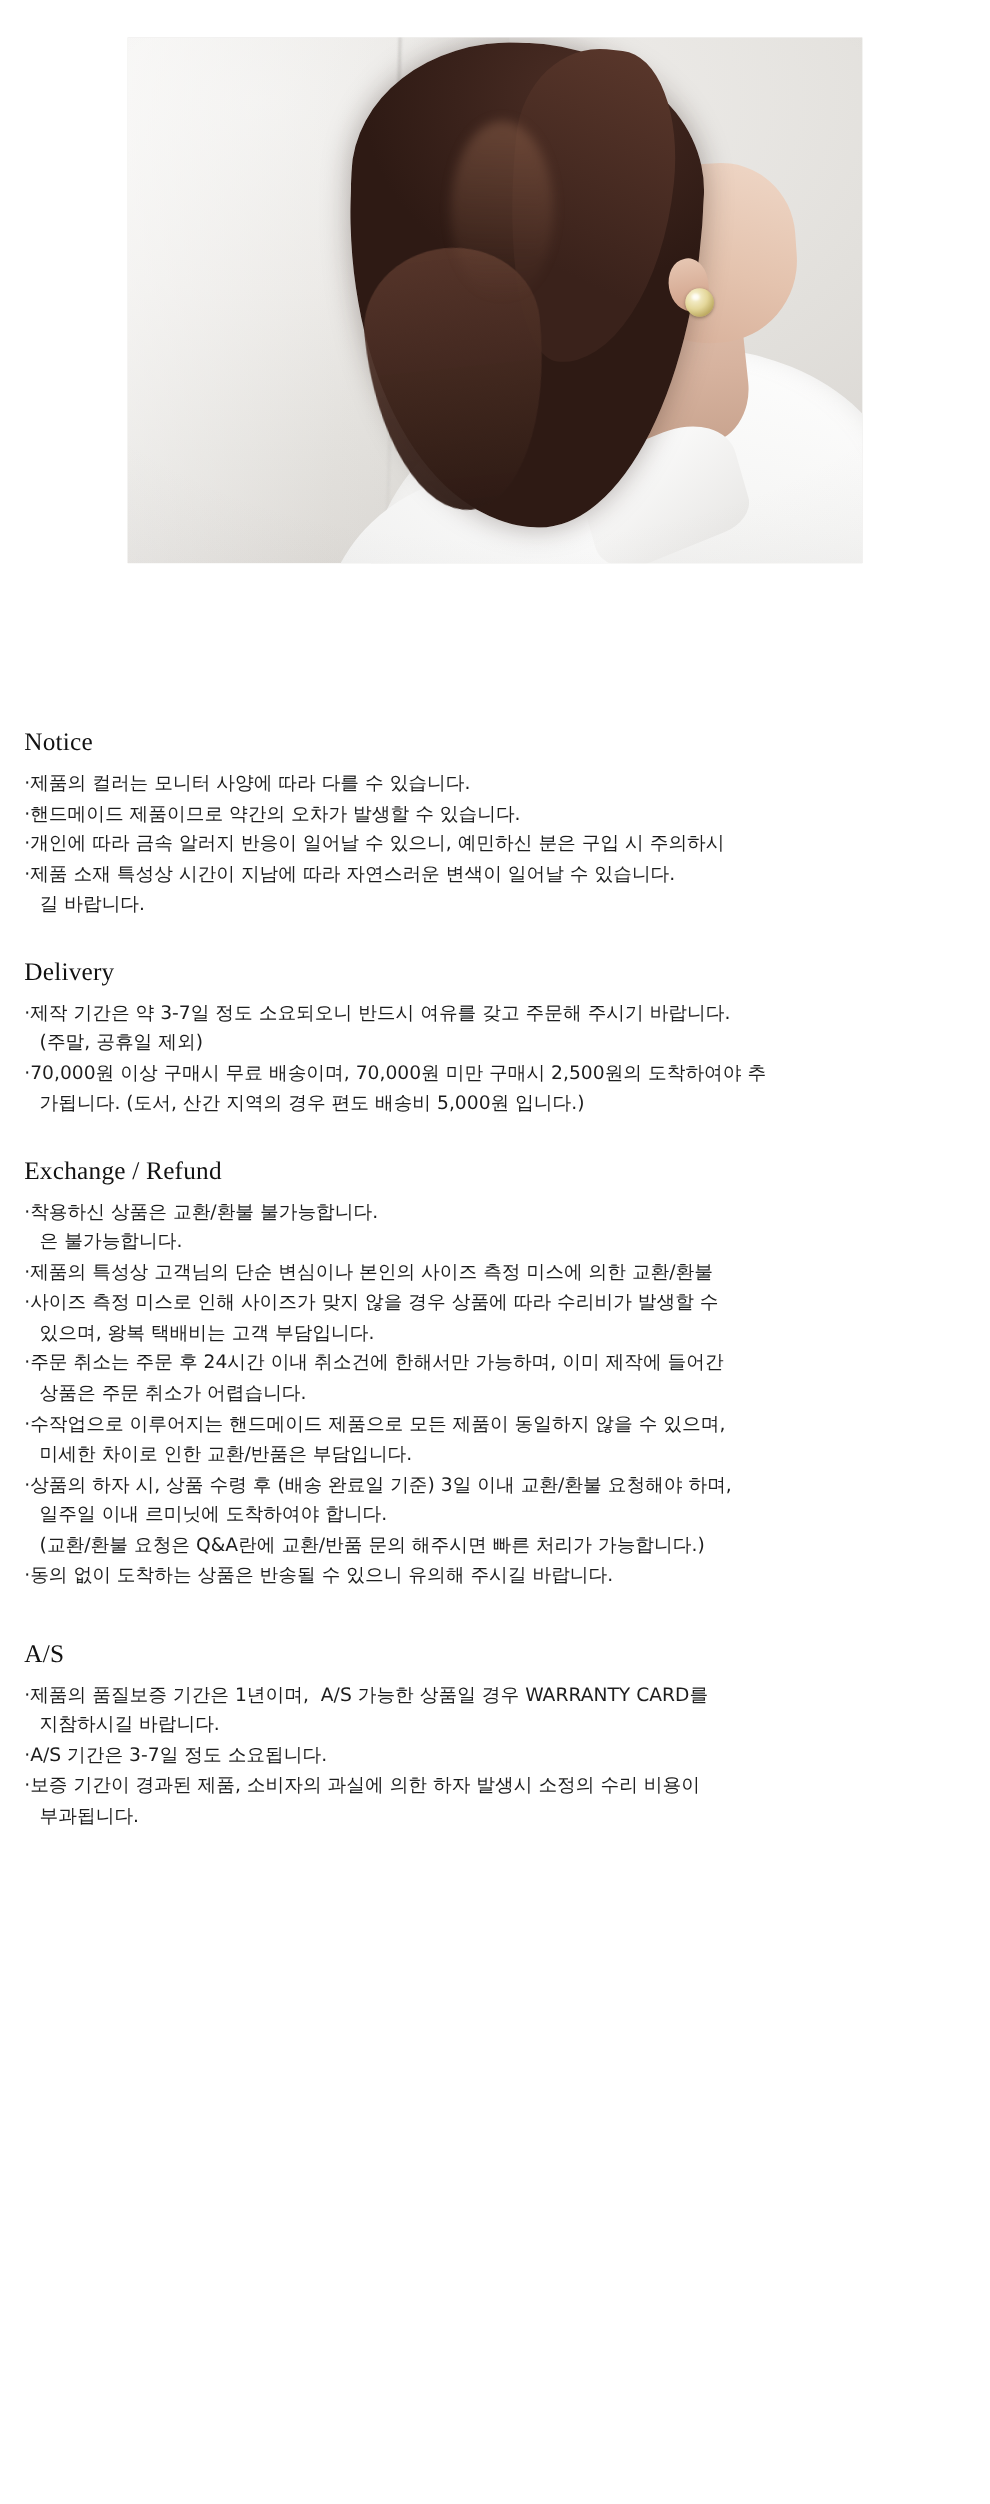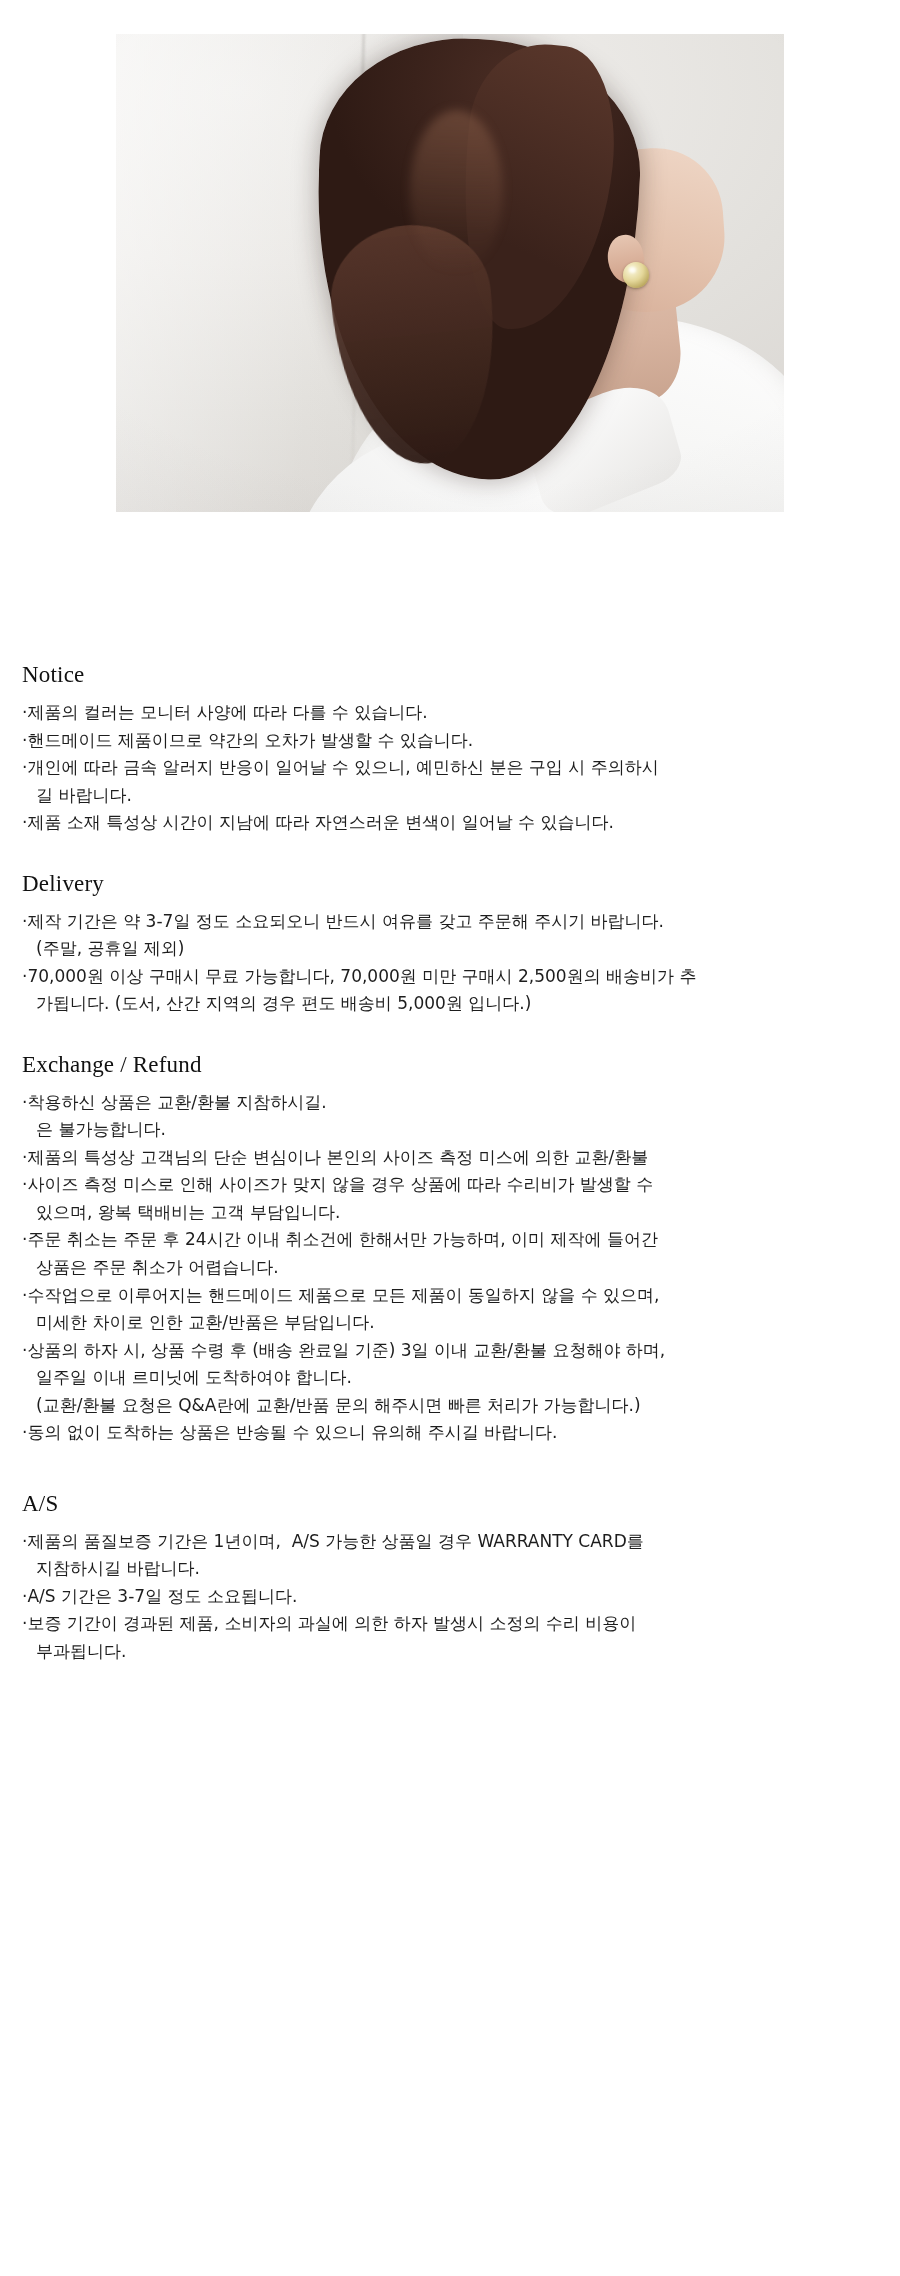--- a/index.html
+++ b/index.html
@@ -255,43 +255,43 @@
   <div class="spacer-hero"></div>
 
   <div class="content">
 
     <div class="section">
       <h2 class="section-title">Notice</h2>
       <div class="lines">
         <span class="line">·제품의 컬러는 모니터 사양에 따라 다를 수 있습니다.</span>
         <span class="line">·핸드메이드 제품이므로 약간의 오차가 발생할 수 있습니다.</span>
         <span class="line">·개인에 따라 금속 알러지 반응이 일어날 수 있으니, 예민하신 분은 구입 시 주의하시</span>
+        <span class="line">·제품 소재 특성상 시간이 지남에 따라 자연스러운 변색이 일어날 수 있습니다.</span>
         <span class="line cont">길 바랍니다.</span>
-        <span class="line">·제품 소재 특성상 시간이 지남에 따라 자연스러운 변색이 일어날 수 있습니다.</span>
       </div>
     </div>
 
     <div class="spacer-sec"></div>
 
     <div class="section">
       <h2 class="section-title">Delivery</h2>
       <div class="lines">
         <span class="line">·제작 기간은 약 3-7일 정도 소요되오니 반드시 여유를 갖고 주문해 주시기 바랍니다.</span>
         <span class="line cont">(주말, 공휴일 제외)</span>
-        <span class="line">·70,000원 이상 구매시 무료 가능합니다, 70,000원 미만 구매시 2,500원의 배송비가 추</span>
+        <span class="line">·70,000원 이상 구매시 무료 배송이며, 70,000원 미만 구매시 2,500원의 도착하여야 추</span>
         <span class="line cont">가됩니다. (도서, 산간 지역의 경우 편도 배송비 5,000원 입니다.)</span>
       </div>
     </div>
 
     <div class="spacer-sec"></div>
 
     <div class="section">
       <h2 class="section-title">Exchange / Refund</h2>
       <div class="lines">
-        <span class="line">·착용하신 상품은 교환/환불 지참하시길.</span>
+        <span class="line">·착용하신 상품은 교환/환불 불가능합니다.</span>
         <span class="line cont">은 불가능합니다.</span>
         <span class="line">·제품의 특성상 고객님의 단순 변심이나 본인의 사이즈 측정 미스에 의한 교환/환불</span>
         <span class="line">·사이즈 측정 미스로 인해 사이즈가 맞지 않을 경우 상품에 따라 수리비가 발생할 수</span>
         <span class="line cont">있으며, 왕복 택배비는 고객 부담입니다.</span>
         <span class="line">·주문 취소는 주문 후 24시간 이내 취소건에 한해서만 가능하며, 이미 제작에 들어간</span>
         <span class="line cont">상품은 주문 취소가 어렵습니다.</span>
         <span class="line">·수작업으로 이루어지는 핸드메이드 제품으로 모든 제품이 동일하지 않을 수 있으며,</span>
         <span class="line cont">미세한 차이로 인한 교환/반품은 부담입니다.</span>
         <span class="line">·상품의 하자 시, 상품 수령 후 (배송 완료일 기준) 3일 이내 교환/환불 요청해야 하며,</span>
         <span class="line cont">일주일 이내 르미닛에 도착하여야 합니다.</span>

